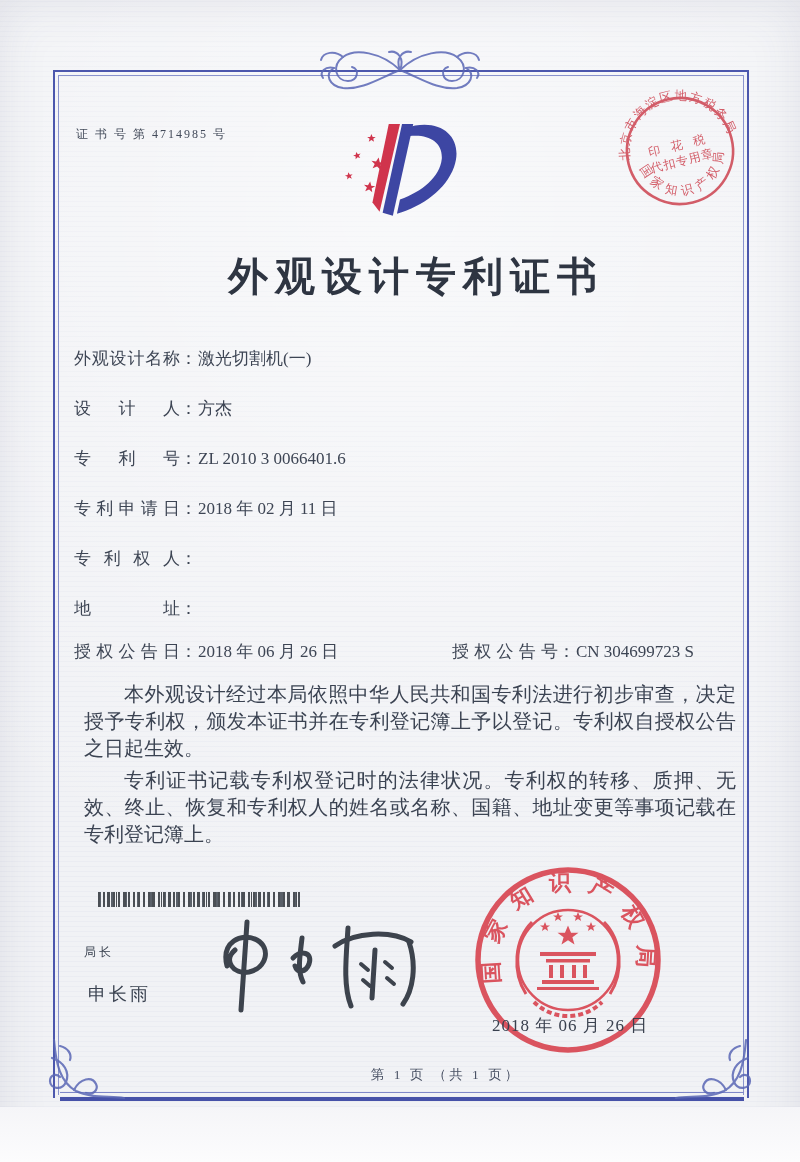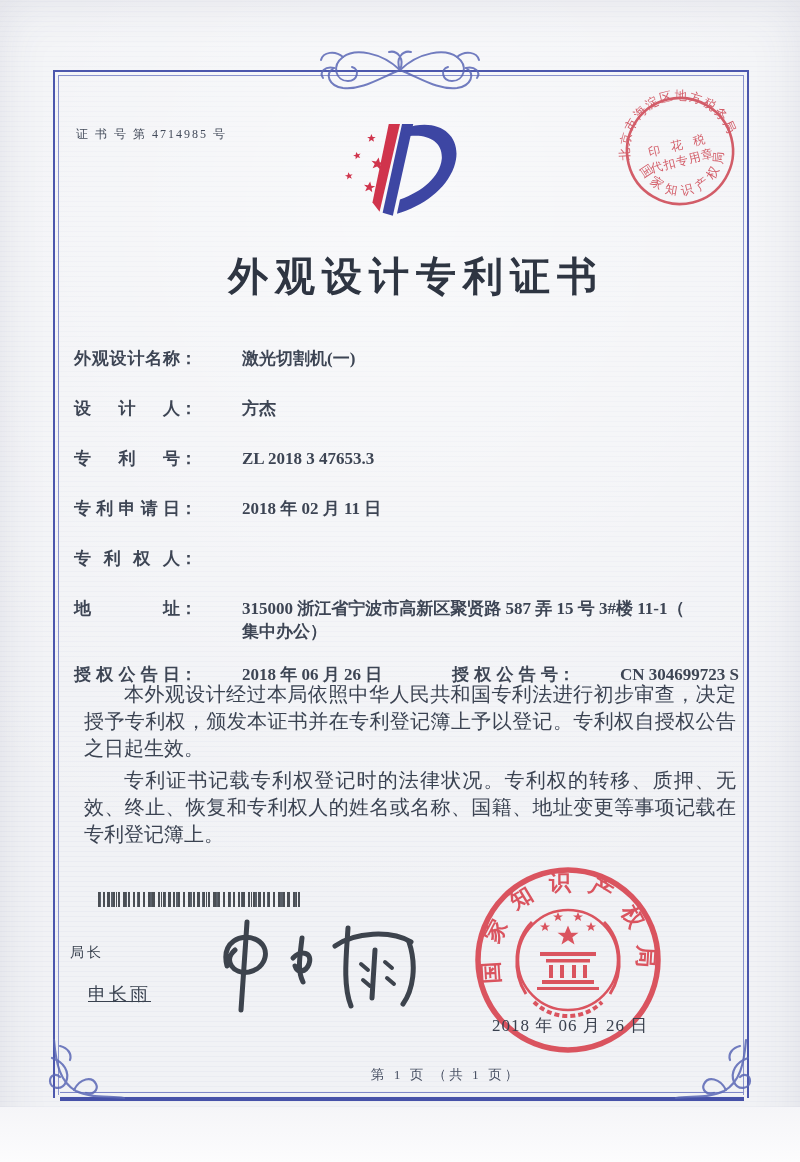--- a/index.html
+++ b/index.html
@@ -22,38 +22,38 @@
   .bottom-rule{position:absolute; left:60px; right:56px; top:1092px; height:4px;
     border-top:1px solid #7d86c8; border-bottom:4px solid #4651a8;}
   .ornament{position:absolute; pointer-events:none;}
   
   .cert-no{position:absolute; left:76px; top:126px; font-size:12px; letter-spacing:2px; color:#434b5a;}
   .logo{position:absolute; left:338px; top:122px;}
   .title{position:absolute; left:0; top:233px; width:100%; margin:16px; text-align:center;
     font-size:40px; font-weight:600; letter-spacing:7px; color:#2e3542;}
   
   .fields{position:absolute; left:74px; top:347px; width:666px; font-size:17px;}
-  .frow{display:flex; align-items:flex-start; margin-bottom:27px; line-height:23px; position:relative;font-weight:bold;}
+  .frow{display:flex; align-items:flex-start; margin-bottom:27px; line-height:23px; position:relative;}
   .flabel{display:inline-block; width:106px; text-align:justify; text-align-last:justify; color:#3d4554;}
   .fcolon{display:inline-block; width:18px;}
-  .fvalue{display:inline-block; max-width:500px; color:#3d4554;margin-left:44px;}
+  .fvalue{display:inline-block; max-width:500px; color:#3d4554;}
   .frow.addr .fvalue{max-width:505px;}
   .grant2{position:absolute; left:378px; top:0; display:flex;}
   
   .body-text{position:absolute; left:84px; top:681px; width:652px; font-size:20px;
     line-height:27px; text-align:justify; color:#3b4352;}
   .body-text p{margin:0 0 5px; text-indent:2em;}
   
   .barcode{position:absolute; left:98px; top:892px; width:205px; height:15px; opacity:.82;
     background:
       repeating-linear-gradient(90deg,#272c33 0 2px,transparent 2px 5px),
       repeating-linear-gradient(90deg,#272c33 0 1px,transparent 1px 9px),
       repeating-linear-gradient(90deg,#3a414b 0 3px,transparent 3px 13px);}
-  .director-title{position:absolute; left:70px; top:944px; font-size:14px; letter-spacing:3px; color:#3a4250;}
-  .director-name{position:absolute; left:88px; top:982px; font-size:18px; letter-spacing:3px; color:#3a4250;text-decoration:underline;}
+  .director-title{position:absolute; left:84px; top:944px; font-size:12px; letter-spacing:3px; color:#3a4250;}
+  .director-name{position:absolute; left:88px; top:982px; font-size:18px; letter-spacing:3px; color:#3a4250;}
   .signature{position:absolute; left:205px; top:908px;}
   .seal-agency{position:absolute; left:463px; top:855px; opacity:.90;}
   .seal-date{position:absolute; left:492px; top:1014px; font-size:17px; letter-spacing:1px;
     color:#39404e; z-index:5;}
   .seal-tax{position:absolute; left:613px; top:84px; opacity:.85; z-index:4;}
   .page-footer{position:absolute; left:0; top:1066px; width:100%; text-align:center;
     font-size:13.5px; letter-spacing:3px; color:#4a5265;padding-left:46px;}
   svg text{font-family:"Liberation Serif","DejaVu Serif",serif;}
 </style>
 </head>
@@ -130,35 +130,34 @@
       <span class="fvalue">激光切割机(一)</span>
     </div>
     <div class="frow">
       <span class="flabel">设计人</span>
         <span class="fcolon">：</span>
       <span class="fvalue">方杰</span>
     </div>
     <div class="frow">
       <span class="flabel">专利号</span>
         <span class="fcolon">：</span>
-      <span class="fvalue">ZL 2018 3 47653.3</span>
+      <span class="fvalue">ZL 2010 3 0066401.6</span>
     </div>
     <div class="frow">
       <span class="flabel">专利申请日</span>
         <span class="fcolon">：</span>
       <span class="fvalue">2018 年 02 月 11 日</span>
     </div>
     <div class="frow">
       <span class="flabel">专利权人</span>
         <span class="fcolon">：</span>
     </div>
     <div class="frow addr" style="margin-bottom:20px;">
       <span class="flabel">地址</span>
         <span class="fcolon">：</span>
-      <span class="fvalue"><span>315000 浙江省宁波市高新区聚贤路 587 弄 15 号 3#楼 11-1（</span><br><span>集中办公）</span></span>
     </div>
     <div class="frow">
       <span class="flabel">授权公告日</span>
         <span class="fcolon">：</span>
       <span class="fvalue">2018 年 06 月 26 日</span>
       <span class="grant2">
         <span class="flabel">授权公告号</span>
           <span class="fcolon">：</span>
         <span class="fvalue">CN 304699723 S</span>
       </span>

